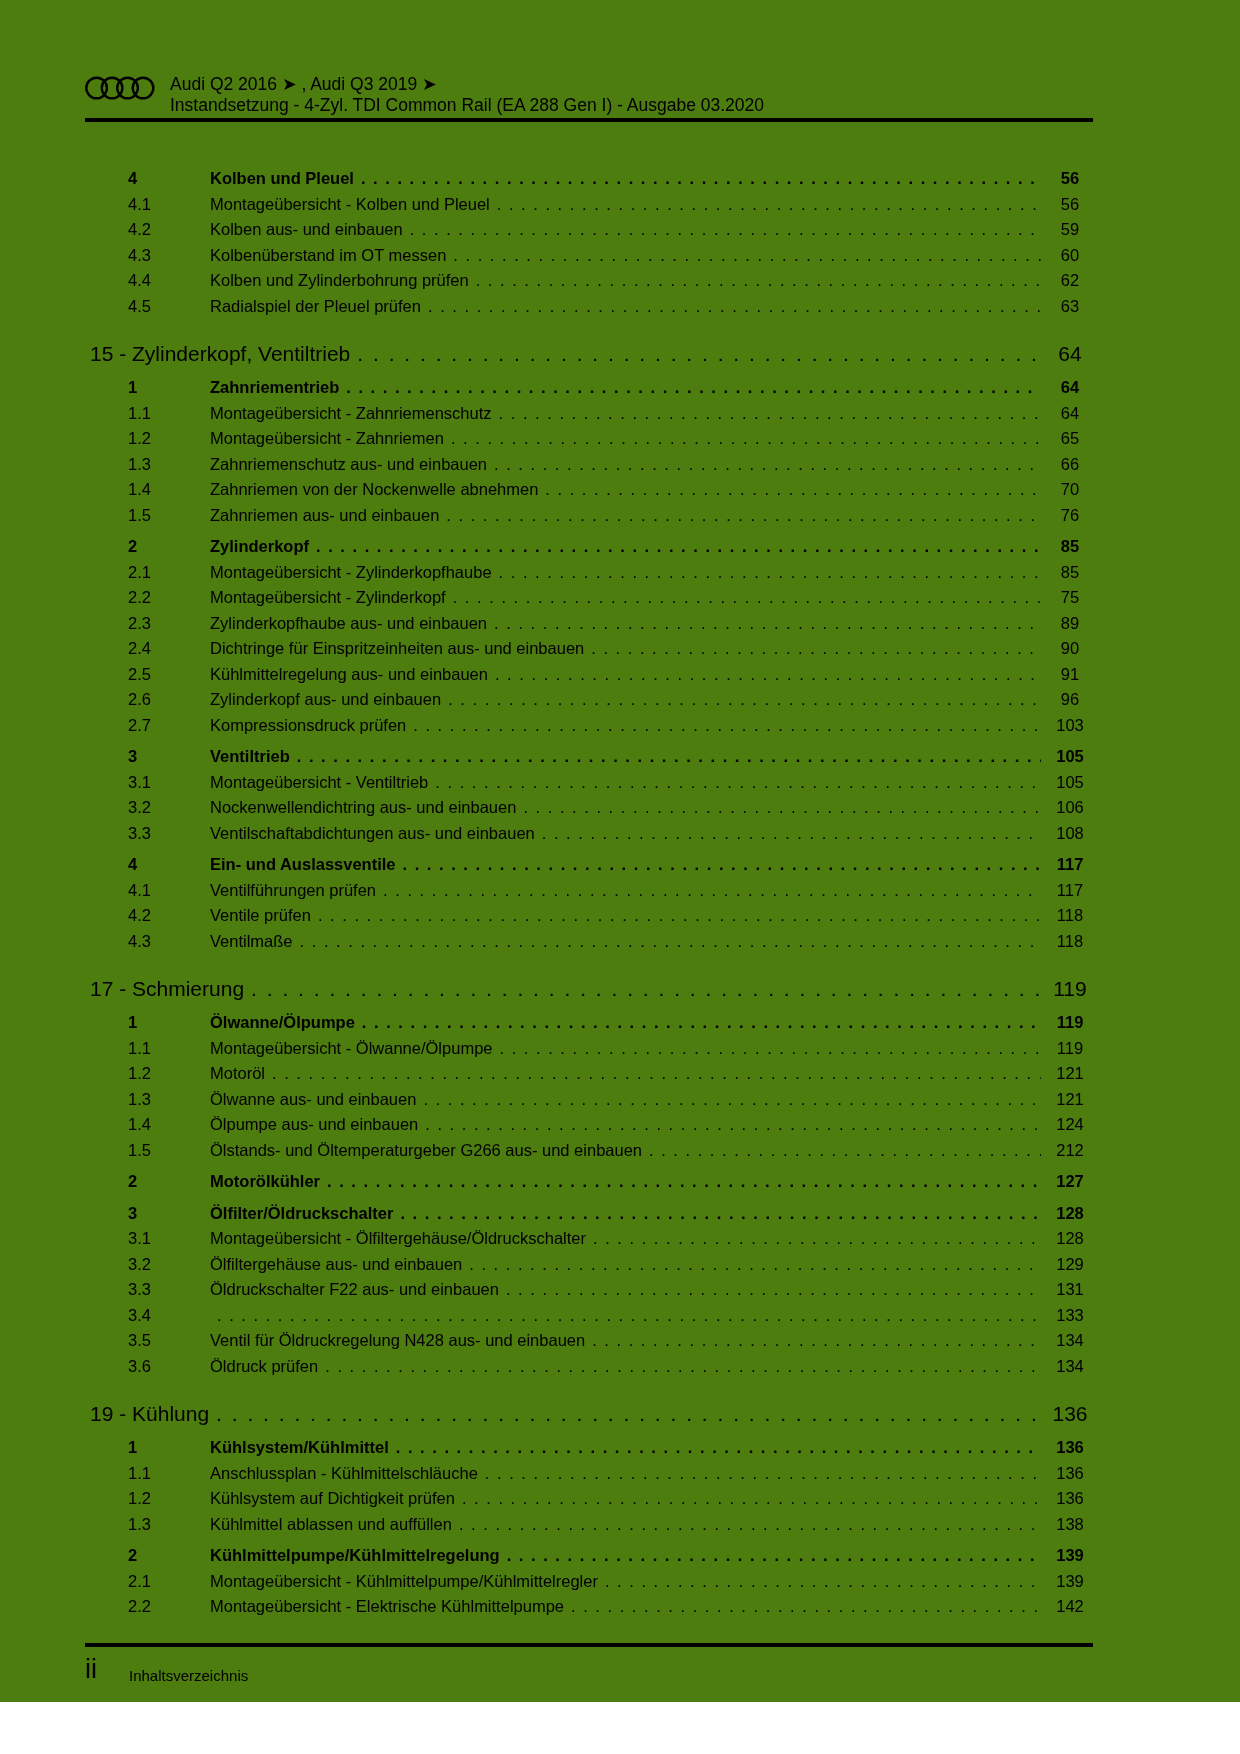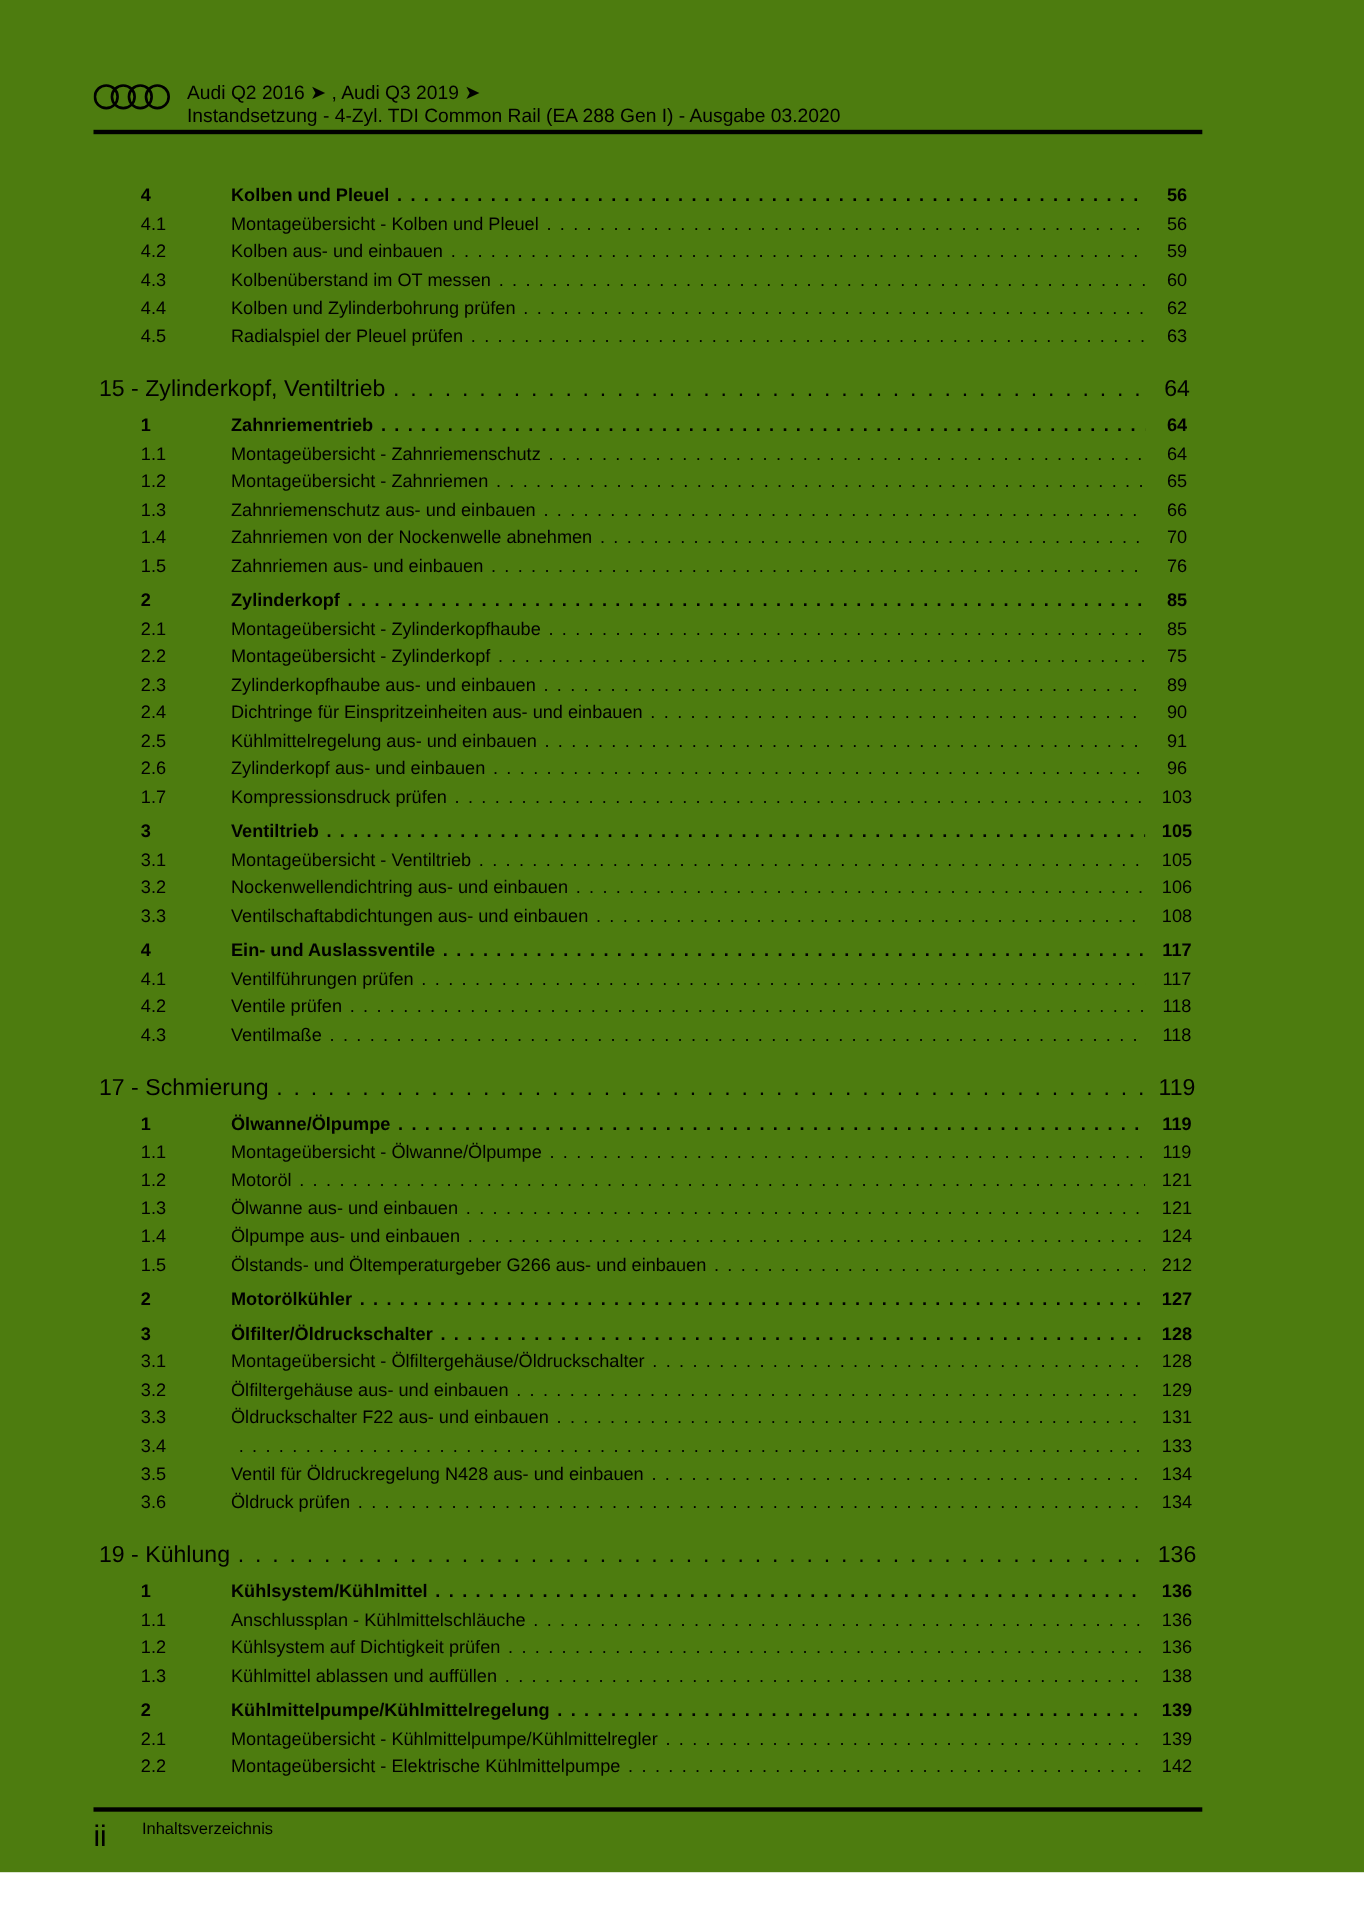--- a/index.html
+++ b/index.html
@@ -41,21 +41,21 @@
     overflow: hidden;
     white-space: nowrap;
     letter-spacing: 1.5px;
     padding-left: 7px;
   }
   .row.chapter .leader { letter-spacing: 2px; }
   .row .pg { flex: none; min-width: 46px; text-align: center; padding-left: 6px; }
   
   .footer { position: absolute; left: 85px; right: 147px; top: 1643px; }
   .footer-rule { height: 4px; background: #000; }
-  .footer-row { display: flex; align-items: flex-start; margin-top: 7px; }
+  .footer-row { display: flex; align-items: flex-end; margin-top: 7px; }
   .footer-pg { font-size: 27px; line-height: 30px; }
   .footer-label { font-size: 15px; margin-left: 32px; }
 </style>
 </head>
 <body>
 
 <div class="page">
 
   <div class="header">
     <div class="header-top">
@@ -191,21 +191,21 @@
         <span class="leader" aria-hidden="true">. . . . . . . . . . . . . . . . . . . . . . . . . . . . . . . . . . . . . . . . . . . . . . . . . . . . . . . . . . . . . . . . . . . . . . . . . . . . . . . . . . . . . . . . . . . . . . . . . . . . . . . . . . . . . . . . . . . . . . . . . . . . . . . . . . . . . . . . . . . . . . . . . . . . . . </span>
         <span class="pg">91</span>
       </div>
       <div class="row sub">
         <span class="num">2.6</span>
         <span class="title">Zylinderkopf aus- und einbauen</span>
         <span class="leader" aria-hidden="true">. . . . . . . . . . . . . . . . . . . . . . . . . . . . . . . . . . . . . . . . . . . . . . . . . . . . . . . . . . . . . . . . . . . . . . . . . . . . . . . . . . . . . . . . . . . . . . . . . . . . . . . . . . . . . . . . . . . . . . . . . . . . . . . . . . . . . . . . . . . . . . . . . . . . . . </span>
         <span class="pg">96</span>
       </div>
       <div class="row sub">
-        <span class="num">1.7</span>
+        <span class="num">2.7</span>
         <span class="title">Kompressionsdruck prüfen</span>
         <span class="leader" aria-hidden="true">. . . . . . . . . . . . . . . . . . . . . . . . . . . . . . . . . . . . . . . . . . . . . . . . . . . . . . . . . . . . . . . . . . . . . . . . . . . . . . . . . . . . . . . . . . . . . . . . . . . . . . . . . . . . . . . . . . . . . . . . . . . . . . . . . . . . . . . . . . . . . . . . . . . . . . </span>
         <span class="pg">103</span>
       </div>
       <div class="row section">
         <span class="num">3</span>
         <span class="title">Ventiltrieb</span>
         <span class="leader" aria-hidden="true">. . . . . . . . . . . . . . . . . . . . . . . . . . . . . . . . . . . . . . . . . . . . . . . . . . . . . . . . . . . . . . . . . . . . . . . . . . . . . . . . . . . . . . . . . . . . . . . . . . . . . . . . . . . . . . . . . . . . . . . . . . . . . . . . . . . . . . . . . . . . . . . . . . . . . . </span>
         <span class="pg">105</span>
       </div>

